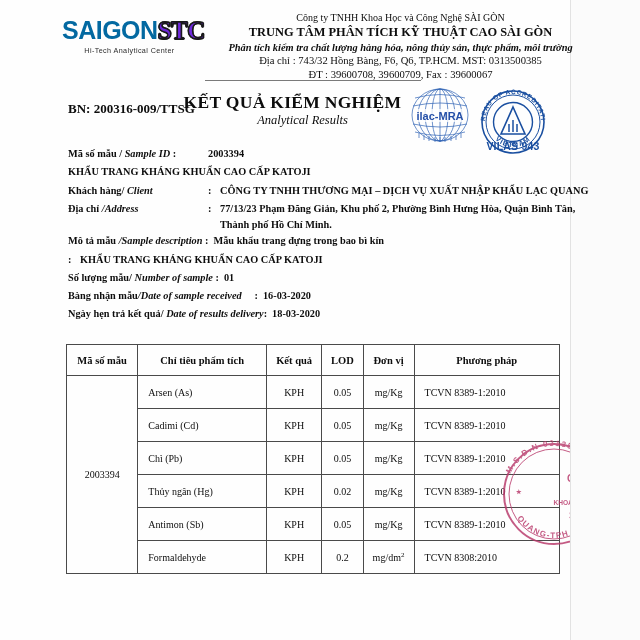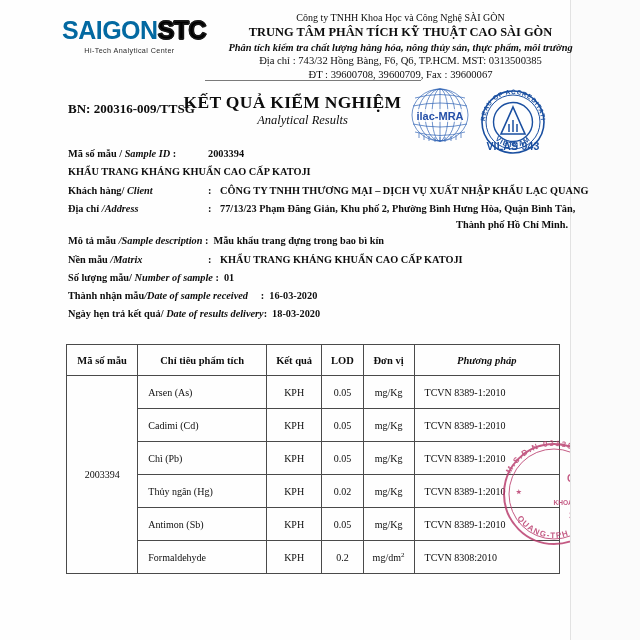--- a/index.html
+++ b/index.html
@@ -55,25 +55,26 @@
   .logo-word {
     font-family: "Liberation Sans", "DejaVu Sans", sans-serif;
     font-weight: bold;
     font-size: 25px;
     letter-spacing: -0.5px;
     line-height: 1;
     white-space: nowrap;
   }
   .logo-word .solid { color: #0369a1; }
   .logo-word .outline {
-    color: #000000;
+    color: #6d28d9;
     -webkit-text-stroke: 1.3px #1a1a1a;
     text-shadow:
       -1px 0 #1a1a1a, 1px 0 #1a1a1a,
       0 -1px #1a1a1a, 0 1px #1a1a1a;
+    font-family: Liberation Serif, serif;
   }
   .logo-sub {
     font-family: "Liberation Sans", "DejaVu Sans", sans-serif;
     font-size: 7.2px;
     letter-spacing: 0.4px;
     color: #2b2b2b;
     margin-top: 3px;
     white-space: nowrap;
   }
 
@@ -196,21 +197,20 @@
     white-space: nowrap;
   }
   .info-row.tight .info-label { width: auto; padding-right: 5px; }
 
   .addr-second {
     margin-left: 152px;
     font-weight: bold;
     font-size: 10.3px;
     margin-top: -2px;
     margin-bottom: 5.4px;
-    text-align: right;
   }
 
   
   .table-wrap {
     position: absolute;
     left: 66px; top: 344px;
     width: 494px;
   }
   table.results {
     border-collapse: collapse;
@@ -360,52 +360,51 @@
       <span class="info-value">77/13/23 Phạm Đăng Giản, Khu phố 2, Phường Bình Hưng Hòa, Quận Bình Tân,</span>
     </div>
     <div class="addr-second">Thành phố Hồ Chí Minh.</div>
 
     <div class="info-row tight">
       <span class="info-label"><span>Mô tả mẫu</span> <span class="it">/<span>Sample description</span></span> <span>:</span></span>
       <span class="info-value">Mẫu khẩu trang đựng trong bao bì kín</span>
     </div>
 
     <div class="info-row">
-      <span class="info-label"><span>Nền mẫu</span> <span class="it">/<span>Matrix</span></span></span>
       <span class="info-colon">:</span>
       <span class="info-value">KHẨU TRANG KHÁNG KHUẨN CAO CẤP KATOJI</span>
     </div>
 
     <div class="info-row tight">
       <span class="info-label"><span>Số lượng mẫu</span>/ <span class="it">Number of sample</span> <span>:</span></span>
       <span class="info-value">01</span>
     </div>
 
     <div class="info-row tight">
-      <span class="info-label"><span>Thành nhận mẫu</span><span class="it">/<span>Date of sample received</span></span> &nbsp;&nbsp;&nbsp; <span>:</span></span>
+      <span class="info-label"><span>Bàng nhận mẫu</span><span class="it">/<span>Date of sample received</span></span> &nbsp;&nbsp;&nbsp; <span>:</span></span>
       <span class="info-value">16-03-2020</span>
     </div>
 
     <div class="info-row tight">
       <span class="info-label"><span>Ngày hẹn trả kết quả</span>/ <span class="it">Date of results delivery</span><span>:</span></span>
       <span class="info-value">18-03-2020</span>
     </div>
 
   </div>
 
   <div class="table-wrap">
     <table class="results">
       <thead>
         <tr>
           <th class="c-id">Mã số mẫu</th>
           <th class="c-param" style="text-align:center;padding-left:0 !important;">Chỉ tiêu phẩm tích</th>
           <th class="c-res">Kết quả</th>
           <th class="c-lod">LOD</th>
           <th class="c-unit">Đơn vị</th>
-          <th class="c-meth" style="text-align:center;padding-left:0 !important;font-style:italic;">Phương pháp</th>
+          <th class="c-meth" style="text-align:center;padding-left:0 !important;">Phương pháp</th>
         </tr>
       </thead>
       <tbody>
         <tr>
           <td class="c-id" rowspan="6">2003394</td>
           <td class="c-param">Arsen (As)</td>
           <td class="c-res">KPH</td>
           <td class="c-lod">0.05</td>
           <td class="c-unit"><span>mg/Kg</span><span class="sup"></span></td>
           <td class="c-meth">TCVN 8389-1:2010</td>

